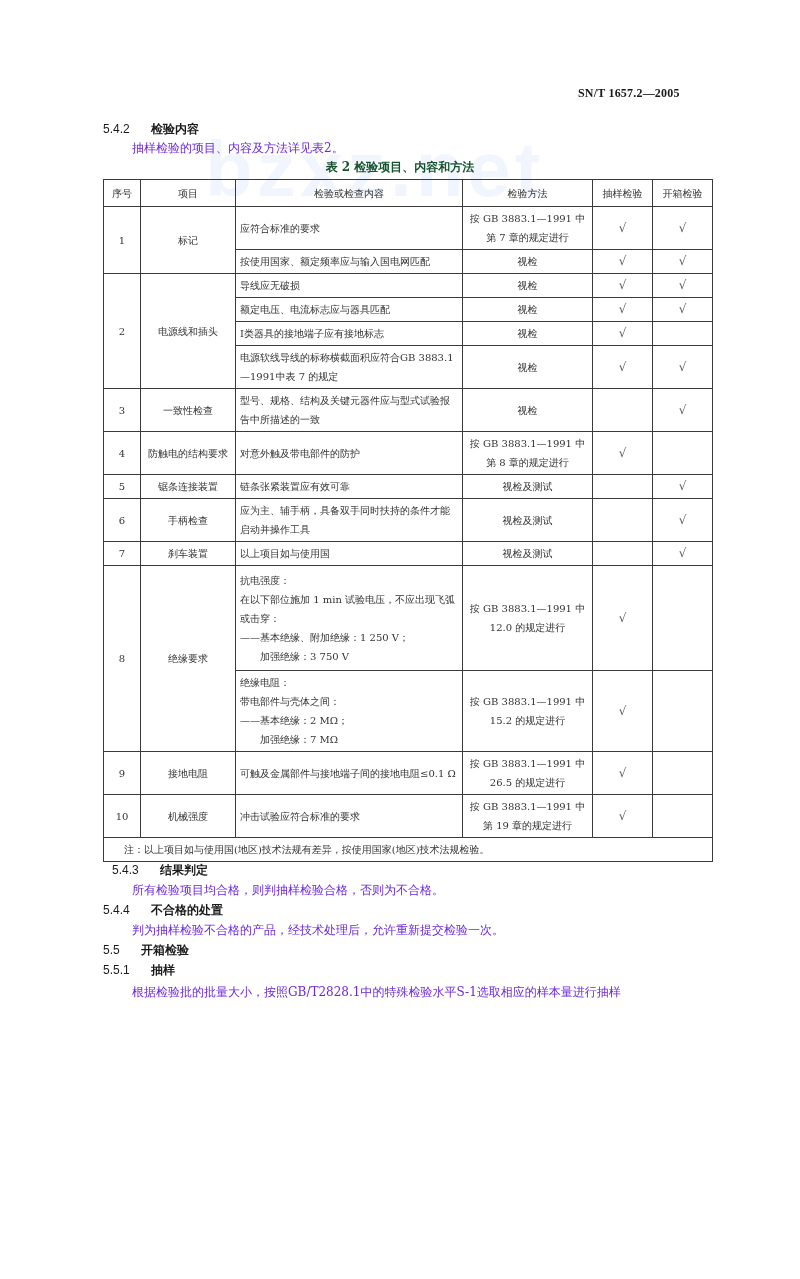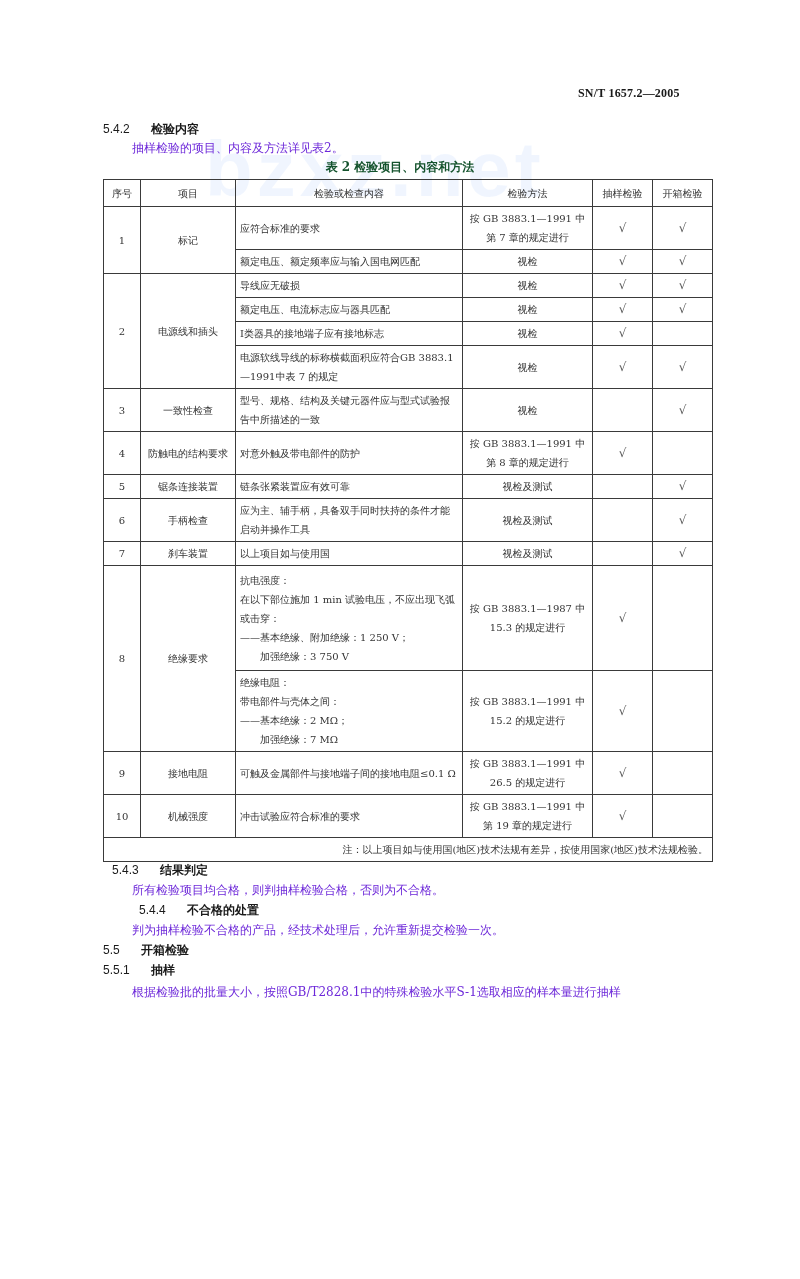--- a/index.html
+++ b/index.html
@@ -17,21 +17,21 @@
       font-size: 12px; font-weight: bold; color: #14532d; }
 
     table.spec { position: absolute; left: 103px; top: 179px; border-collapse: collapse;
       font-size: 10px; color: #333; table-layout: fixed; border-radius: 17px; }
     table.spec td, table.spec th { border: 1px solid #3a3a3a; padding: 2px 4px; vertical-align: middle;
       line-height: 19px; font-weight: normal; }
     table.spec th { height: 22px; text-align: center; color: #333; }
     .c { text-align: center; }
     .l { text-align: left; }
     .check { font-size: 12px; color: #555; font-family: "DejaVu Sans", sans-serif; }
-    .note-cell { padding-left: 20px !important; text-align: right; }
+    .note-cell { padding-left: 20px !important; text-align: left; }
   </style>
 </head>
 <body>
 
 <div class="std-code">SN/T 1657.2—2005</div>
 <div class="watermark">bzxz.net</div>
 
 <div class="heading" style="top:121px;">
   <span class="num">5.4.2</span><span class="ttl">检验内容</span>
 </div>
@@ -62,21 +62,21 @@
 
     <tr>
       <td class="c" rowspan="2">1</td>
       <td class="c" rowspan="2">标记</td>
       <td class="l" style="height:36px">应符合标准的要求</td>
       <td class="c">按 GB 3883.1—1991 中第 7 章的规定进行</td>
       <td class="c check">√</td>
       <td class="c check">√</td>
     </tr>
     <tr>
-      <td class="l">额定电压、额定频率应与输入国电网匹配</td>
+      <td class="l">按使用国家、额定频率应与输入国电网匹配</td>
       <td class="c">视检</td>
       <td class="c check">√</td>
       <td class="c check">√</td>
     </tr>
 
     <tr>
       <td class="c" rowspan="4">2</td>
       <td class="c" rowspan="4">电源线和插头</td>
       <td class="l">导线应无破损</td>
       <td class="c">视检</td>
@@ -149,21 +149,21 @@
 
     <tr>
       <td class="c" rowspan="2">8</td>
       <td class="c" rowspan="2">绝缘要求</td>
       <td class="l" style="height:100px">
         <div>抗电强度：</div>
         <div>在以下部位施加 1 min 试验电压，不应出现飞弧或击穿：</div>
         <div>——基本绝缘、附加绝缘：1 250 V；</div>
         <div>　　加强绝缘：3 750 V</div>
       </td>
-      <td class="c">按 GB 3883.1—1987 中 15.3 的规定进行</td>
+      <td class="c">按 GB 3883.1—1991 中 12.0 的规定进行</td>
       <td class="c check">√</td>
       <td class="c check"></td>
     </tr>
     <tr>
       <td class="l" style="height:76px">
         <div>绝缘电阻：</div>
         <div>带电部件与壳体之间：</div>
         <div>——基本绝缘：2 MΩ；</div>
         <div>　　加强绝缘：7 MΩ</div>
       </td>
@@ -194,21 +194,21 @@
       <td colspan="6" class="note-cell">注：以上项目如与使用国(地区)技术法规有差异，按使用国家(地区)技术法规检验。</td>
     </tr>
   </tbody>
 </table>
 
 <div class="heading" style="top:862px;margin-left:9px;">
   <span class="num">5.4.3</span><span class="ttl">结果判定</span>
 </div>
 <div class="para" style="top:882px;">所有检验项目均合格，则判抽样检验合格，否则为不合格。</div>
 
-<div class="heading" style="top:902px;margin-left:36px;">
+<div class="heading" style="top:902px;">
   <span class="num">5.4.4</span><span class="ttl">不合格的处置</span>
 </div>
 <div class="para" style="top:922px;">判为抽样检验不合格的产品，经技术处理后，允许重新提交检验一次。</div>
 
 <div class="heading" style="top:942px;">
   <span class="num" style="width:38px">5.5</span><span class="ttl">开箱检验</span>
 </div>
 
 <div class="heading" style="top:962px;">
   <span class="num">5.5.1</span><span class="ttl">抽样</span>

